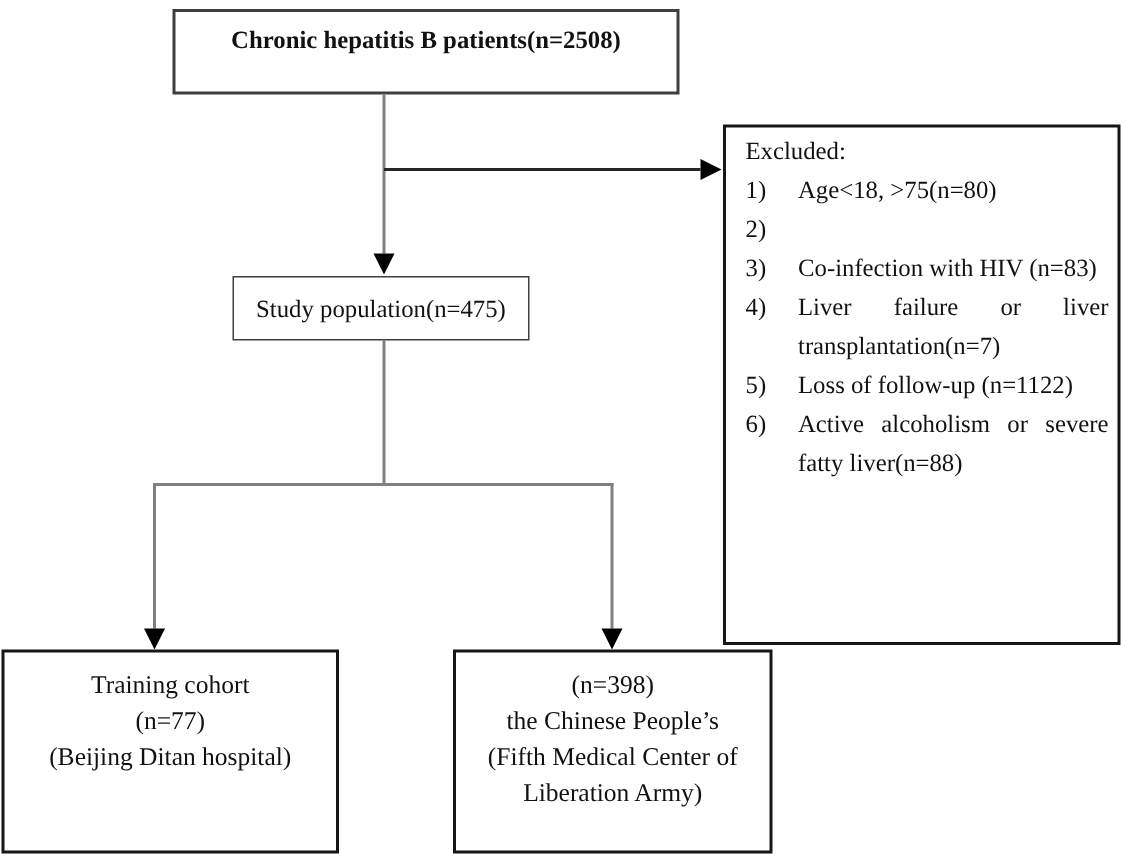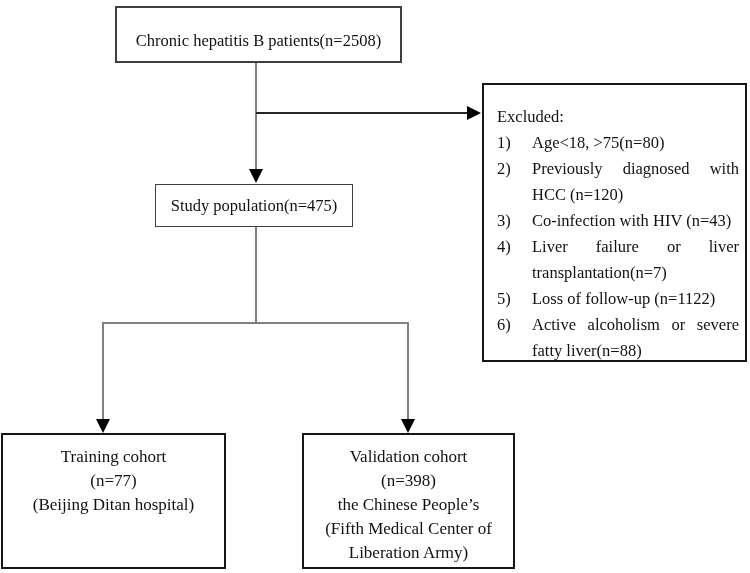--- a/index.html
+++ b/index.html
@@ -16,41 +16,42 @@
     font-family: "Liberation Serif", "DejaVu Serif", serif;
     color: #111111;
     overflow: hidden;
   }
   .box {
     position: absolute;
     box-sizing: border-box;
     background: #ffffff;
   }
   .top-box {
-    left: 115px; top: 6px; width: 287px; height: 57px;
+    left: 115px; top: 6px; width: 338px; height: 57px;
     border: 2px solid #3f3f3f;
     text-align: center;
-    padding-top: 23px;
+    padding-top: 9px;
     font-size: 16.5px;
+    font-weight: bold;
   }
   .study-box {
     left: 155px; top: 184px; width: 198px; height: 43px;
     border: 1.5px solid #3f3f3f;
     text-align: left;
     font-size: 16.5px;
     display: flex;
     align-items: center;
     justify-content: center;
   }
   .excluded-box {
-    left: 482px; top: 83px; width: 265px; height: 279px;
+    left: 482px; top: 83px; width: 265px; height: 347px;
     border: 2px solid #161616;
     font-size: 16.5px;
     line-height: 26px;
-    padding: 19px 6px 0 13px;
+    padding: 3px 6px 0 13px;
   }
   .exc-item {
     display: flex;
   }
   .exc-num {
     width: 35px;
     flex: 0 0 35px;
   }
   .exc-txt {
     flex: 1;
@@ -108,25 +109,24 @@
   <div class="arrow-right" style="left:467px; top:106px;"></div>
 
   <div class="box excluded-box">
     <div class="exc-title">Excluded:</div>
     <div class="exc-item">
       <span class="exc-num">1)</span>
       <span class="exc-txt">Age&lt;18, &gt;75(n=80)</span>
     </div>
     <div class="exc-item">
       <span class="exc-num">2)</span>
-      <span class="exc-txt">Previously diagnosed with HCC (n=120)</span>
     </div>
     <div class="exc-item">
       <span class="exc-num">3)</span>
-      <span class="exc-txt">Co-infection with HIV (n=43)</span>
+      <span class="exc-txt">Co-infection with HIV (n=83)</span>
     </div>
     <div class="exc-item">
       <span class="exc-num">4)</span>
       <span class="exc-txt">Liver failure or liver transplantation(n=7)</span>
     </div>
     <div class="exc-item">
       <span class="exc-num">5)</span>
       <span class="exc-txt">Loss of follow-up (n=1122)</span>
     </div>
     <div class="exc-item">
@@ -146,20 +146,19 @@
   <div class="line" style="left:407px; top:322px; width:2px; height:97px;"></div>
   <div class="arrow-down" style="left:401px; top:419px;"></div>
 
   <div class="box cohort-box training-box">
     <div>Training cohort</div>
     <div>(n=77)</div>
     <div>(Beijing Ditan hospital)</div>
   </div>
 
   <div class="box cohort-box validation-box">
-    <div>Validation cohort</div>
     <div>(n=398)</div>
     <div>the Chinese People’s</div>
     <div>(Fifth Medical Center of</div>
     <div>Liberation Army)</div>
   </div>
 
 </div>
 
 </body></html>

